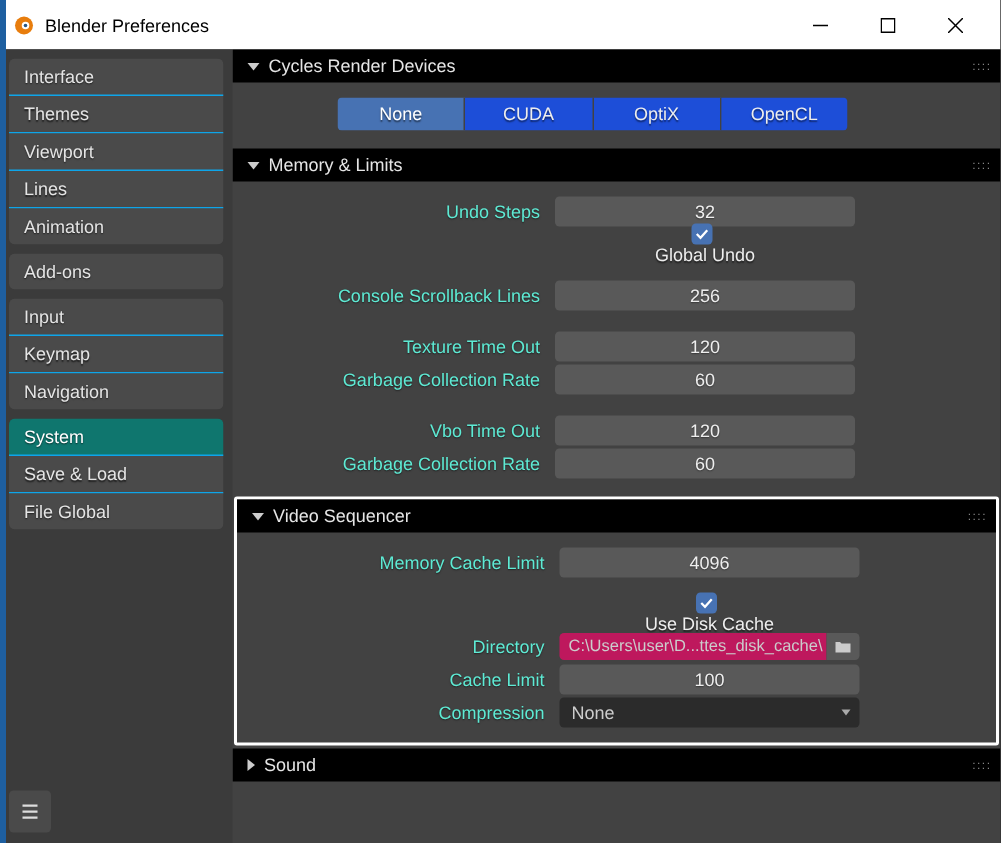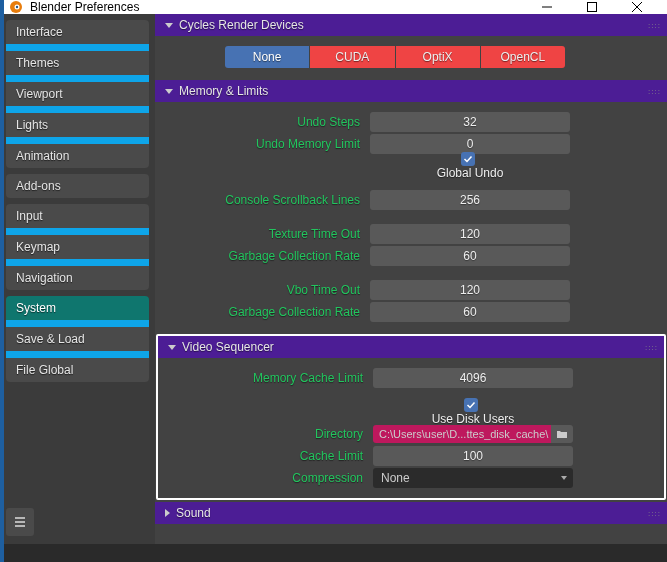--- a/index.html
+++ b/index.html
@@ -1,56 +1,56 @@
 <!DOCTYPE html>
 <html><head>
 <meta charset="utf-8">
 <style>
   * { box-sizing: border-box; margin: 0; padding: 0; font-family: -apple-system, "Segoe UI", sans-serif; }
   body { background: #2a2a2a; width: 667px; height: 562px; overflow: hidden; color: #ccc; font-size: 12px; }
   
-  .titlebar { height: 14px; background: #fff; display: flex; align-items: center; padding: 0 8px; }
+  .titlebar { height: 33px; background: #fff; display: flex; align-items: center; padding: 0 8px; }
   .titlebar .logo { width: 16px; height: 16px; margin-right: 6px; }
   .titlebar .title { color: #000; font-size: 12px; flex: 1; }
   .titlebar .winbtn { width: 45px; height: 32px; display: flex; align-items: center; justify-content: center; color: #000; }
   .winbtn svg { width: 10px; height: 10px; }
   
   .body-area { display: flex; height: calc(100% - 32px); background: #3b3b3b; }
   
   .sidebar { width: 155px; padding: 6px; background: #3b3b3b; display: flex; flex-direction: column; }
   .sidebar-group { border-radius: 4px; overflow: hidden; margin-bottom: 6px; }
-  .sidebar-item { background: #4a4a4a; color: #e5e5e5; padding: 5px 10px; border-bottom: 7px solid #0ea5e9; font-size: 12px; text-shadow: 0 1px 1px rgba(0,0,0,0.6); cursor: pointer; }
+  .sidebar-item { background: #4a4a4a; color: #e5e5e5; padding: 5px 10px; border-bottom: 1px solid #0ea5e9; font-size: 12px; text-shadow: 0 1px 1px rgba(0,0,0,0.6); cursor: pointer; }
   .sidebar-item:last-child { border-bottom: none; }
   .sidebar-item.active { background: #0f766e; color: #fff; }
   .sidebar-spacer { flex: 1; }
   .hamburger { width: 28px; height: 28px; background: #4a4a4a; border-radius: 3px; display: flex; align-items: center; justify-content: center; margin: 6px 0 2px 0; }
   .hamburger svg { width: 14px; height: 14px; }
   
   .main { flex: 1; background: #424242; overflow-y: auto; position: relative; padding-bottom: 10px; }
   .main::-webkit-scrollbar { width: 10px; }
   .main::-webkit-scrollbar-track { background: #424242; }
   .main::-webkit-scrollbar-thumb { background: #5a5a5a; border-radius: 5px; }
   
   .section { margin-bottom: 2px; }
-  .section-header { background: #4c1d95; padding: 4px 10px; display: flex; align-items: center; cursor: pointer; position: relative; }
+  .section-header { background: #000000; padding: 4px 10px; display: flex; align-items: center; cursor: pointer; position: relative; }
   .section-header .tri { width: 0; height: 0; border-left: 4px solid transparent; border-right: 4px solid transparent; border-top: 5px solid #ccc; margin-right: 6px; }
   .section-header.collapsed .tri { border-top: 4px solid transparent; border-bottom: 4px solid transparent; border-left: 5px solid #ccc; border-right: none; }
   .section-header .title { color: #e5e5e5; font-size: 12px; text-shadow: 0 1px 1px rgba(0,0,0,0.5); }
   .section-header .grip { position: absolute; right: 6px; top: 50%; transform: translateY(-50%); color: #888; font-size: 8px; letter-spacing: 1px; }
   
   .section-body { padding: 8px 30px 8px 10px; }
   .section.highlight { border: 2px solid #ffffff; border-radius: 2px; margin: 0 1px 2px 1px; }
   
   .seg-group { display: flex; margin: 2px 0 2px 60px; border-radius: 3px; overflow: hidden; width: 340px; }
-  .seg-btn { flex: 1; background: #ef4444; color: #eee; text-align: center; padding: 4px 0; font-size: 12px; border-right: 1px solid #424242; cursor: pointer; text-shadow: 0 1px 1px rgba(0,0,0,0.5); }
+  .seg-btn { flex: 1; background: #1d4ed8; color: #eee; text-align: center; padding: 4px 0; font-size: 12px; border-right: 1px solid #424242; cursor: pointer; text-shadow: 0 1px 1px rgba(0,0,0,0.5); }
   .seg-btn:last-child { border-right: none; }
   .seg-btn.active { background: #4772b3; color: #fff; }
   
   .row { display: flex; align-items: center; margin: 2px 0; height: 20px; }
-  .row .lbl { width: 205px; text-align: right; padding-right: 10px; color: #22c55e; font-size: 12px; text-shadow: 0 1px 1px rgba(0,0,0,0.5); }
+  .row .lbl { width: 205px; text-align: right; padding-right: 10px; color: #5eead4; font-size: 12px; text-shadow: 0 1px 1px rgba(0,0,0,0.5); }
   .row .fld { width: 200px; }
   .numfield { background: #595959; color: #eee; text-align: center; padding: 3px 0; border-radius: 3px; font-size: 12px; cursor: ew-resize; text-shadow: 0 1px 1px rgba(0,0,0,0.4); }
   .textfield { background: #be185d; color: #ccc; padding: 3px 6px; border-radius: 3px; font-size: 11px; white-space: nowrap; overflow: hidden; }
   .chk-row { display: flex; align-items: center; flex-direction: column; }
   .chk { width: 14px; height: 14px; background: #4772b3; border-radius: 3px; margin-right: 5px; display: flex; align-items: center; justify-content: center; cursor: pointer; }
   .chk svg { width: 10px; height: 10px; }
   .chk-lbl { color: #eee; font-size: 12px; text-shadow: 0 1px 1px rgba(0,0,0,0.5); }
   .row-spacer { height: 10px; }
   .dropdown { background: #2b2b2b; color: #ccc; padding: 3px 20px 3px 8px; border-radius: 3px; font-size: 12px; position: relative; cursor: pointer; }
   .dropdown::after { content: ""; position: absolute; right: 6px; top: 50%; transform: translateY(-50%); border-left: 3px solid transparent; border-right: 3px solid transparent; border-top: 4px solid #aaa; }
@@ -93,21 +93,21 @@
     </div>
 </div>
 
 <div class="body-area">
   <div class="sidebar">
     <div id="sidebar-groups">
         <div class="sidebar-group">
           <div class="sidebar-item">Interface</div>
           <div class="sidebar-item">Themes</div>
           <div class="sidebar-item">Viewport</div>
-          <div class="sidebar-item">Lights</div>
+          <div class="sidebar-item">Lines</div>
           <div class="sidebar-item">Animation</div>
         </div>
         <div class="sidebar-group">
           <div class="sidebar-item">Add-ons</div>
         </div>
         <div class="sidebar-group">
           <div class="sidebar-item">Input</div>
           <div class="sidebar-item">Keymap</div>
           <div class="sidebar-item">Navigation</div>
         </div>
@@ -149,26 +149,20 @@
       <div class="section-header">
         <span class="tri"></span>
         <span class="title">Memory &amp; Limits</span>
         <span class="grip">::::</span>
       </div>
       <div class="section-body">
         <div class="row">
             <div class="lbl">Undo Steps</div>
             <div class="fld">
               <div class="numfield">32</div>
-            </div>
-          </div>
-        <div class="row">
-            <div class="lbl">Undo Memory Limit</div>
-            <div class="fld">
-              <div class="numfield">0</div>
             </div>
           </div>
         <div class="row">
             <div class="lbl"></div>
             <div class="fld">
               <div class="chk-row">
                 <div class="chk">
                   <svg viewBox="0 0 10 10">
                     <polyline points="1.5,5 4,7.5 8.5,2.5" fill="none" stroke="#fff" stroke-width="1.5"></polyline>
                   </svg>
@@ -229,21 +223,21 @@
         <div class="row-spacer"></div>
         <div class="row">
             <div class="lbl"></div>
             <div class="fld">
               <div class="chk-row">
                 <div class="chk">
                   <svg viewBox="0 0 10 10">
                     <polyline points="1.5,5 4,7.5 8.5,2.5" fill="none" stroke="#fff" stroke-width="1.5"></polyline>
                   </svg>
                 </div>
-                <span class="chk-lbl">Use Disk Users</span>
+                <span class="chk-lbl">Use Disk Cache</span>
               </div>
             </div>
           </div>
         <div class="row">
             <div class="lbl">Directory</div>
             <div class="dirfield-wrap">
               <div class="textfield">C:\Users\user\D...ttes_disk_cache\</div>
               <div class="folder-btn">
                 <svg viewBox="0 0 12 12">
                   <path d="M1 3 h3 l1 1 h6 v6 h-10 z" fill="#ccc"></path>

